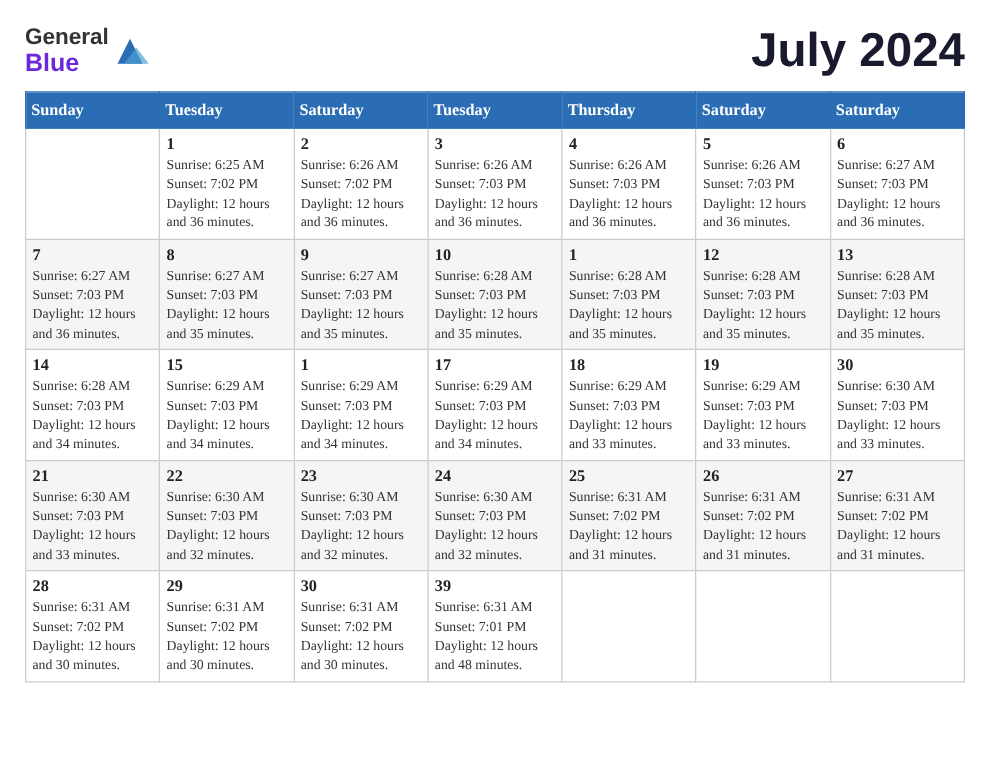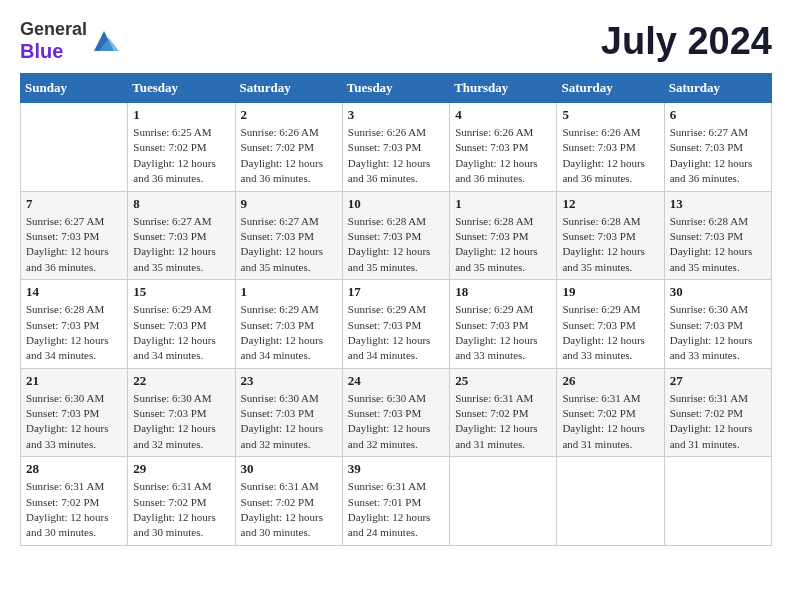--- a/index.html
+++ b/index.html
@@ -249,20 +249,20 @@
         <td>
           <span class="day-num">29</span>
           <div class="day-info"><span>Sunrise: 6:31 AM</span><br><span>Sunset: 7:02 PM</span><br><span>Daylight: 12 hours</span><br><span>and 30 minutes.</span></div>
         </td>
         <td>
           <span class="day-num">30</span>
           <div class="day-info"><span>Sunrise: 6:31 AM</span><br><span>Sunset: 7:02 PM</span><br><span>Daylight: 12 hours</span><br><span>and 30 minutes.</span></div>
         </td>
         <td>
           <span class="day-num">39</span>
-          <div class="day-info"><span>Sunrise: 6:31 AM</span><br><span>Sunset: 7:01 PM</span><br><span>Daylight: 12 hours</span><br><span>and 24 minutes.</span></div>
+          <div class="day-info"><span>Sunrise: 6:31 AM</span><br><span>Sunset: 7:01 PM</span><br><span>Daylight: 12 hours</span><br><span>and 48 minutes.</span></div>
         </td>
         <td></td>
         <td></td>
         <td></td>
       </tr>
     </tbody>
 </table>
 
 </body></html>

